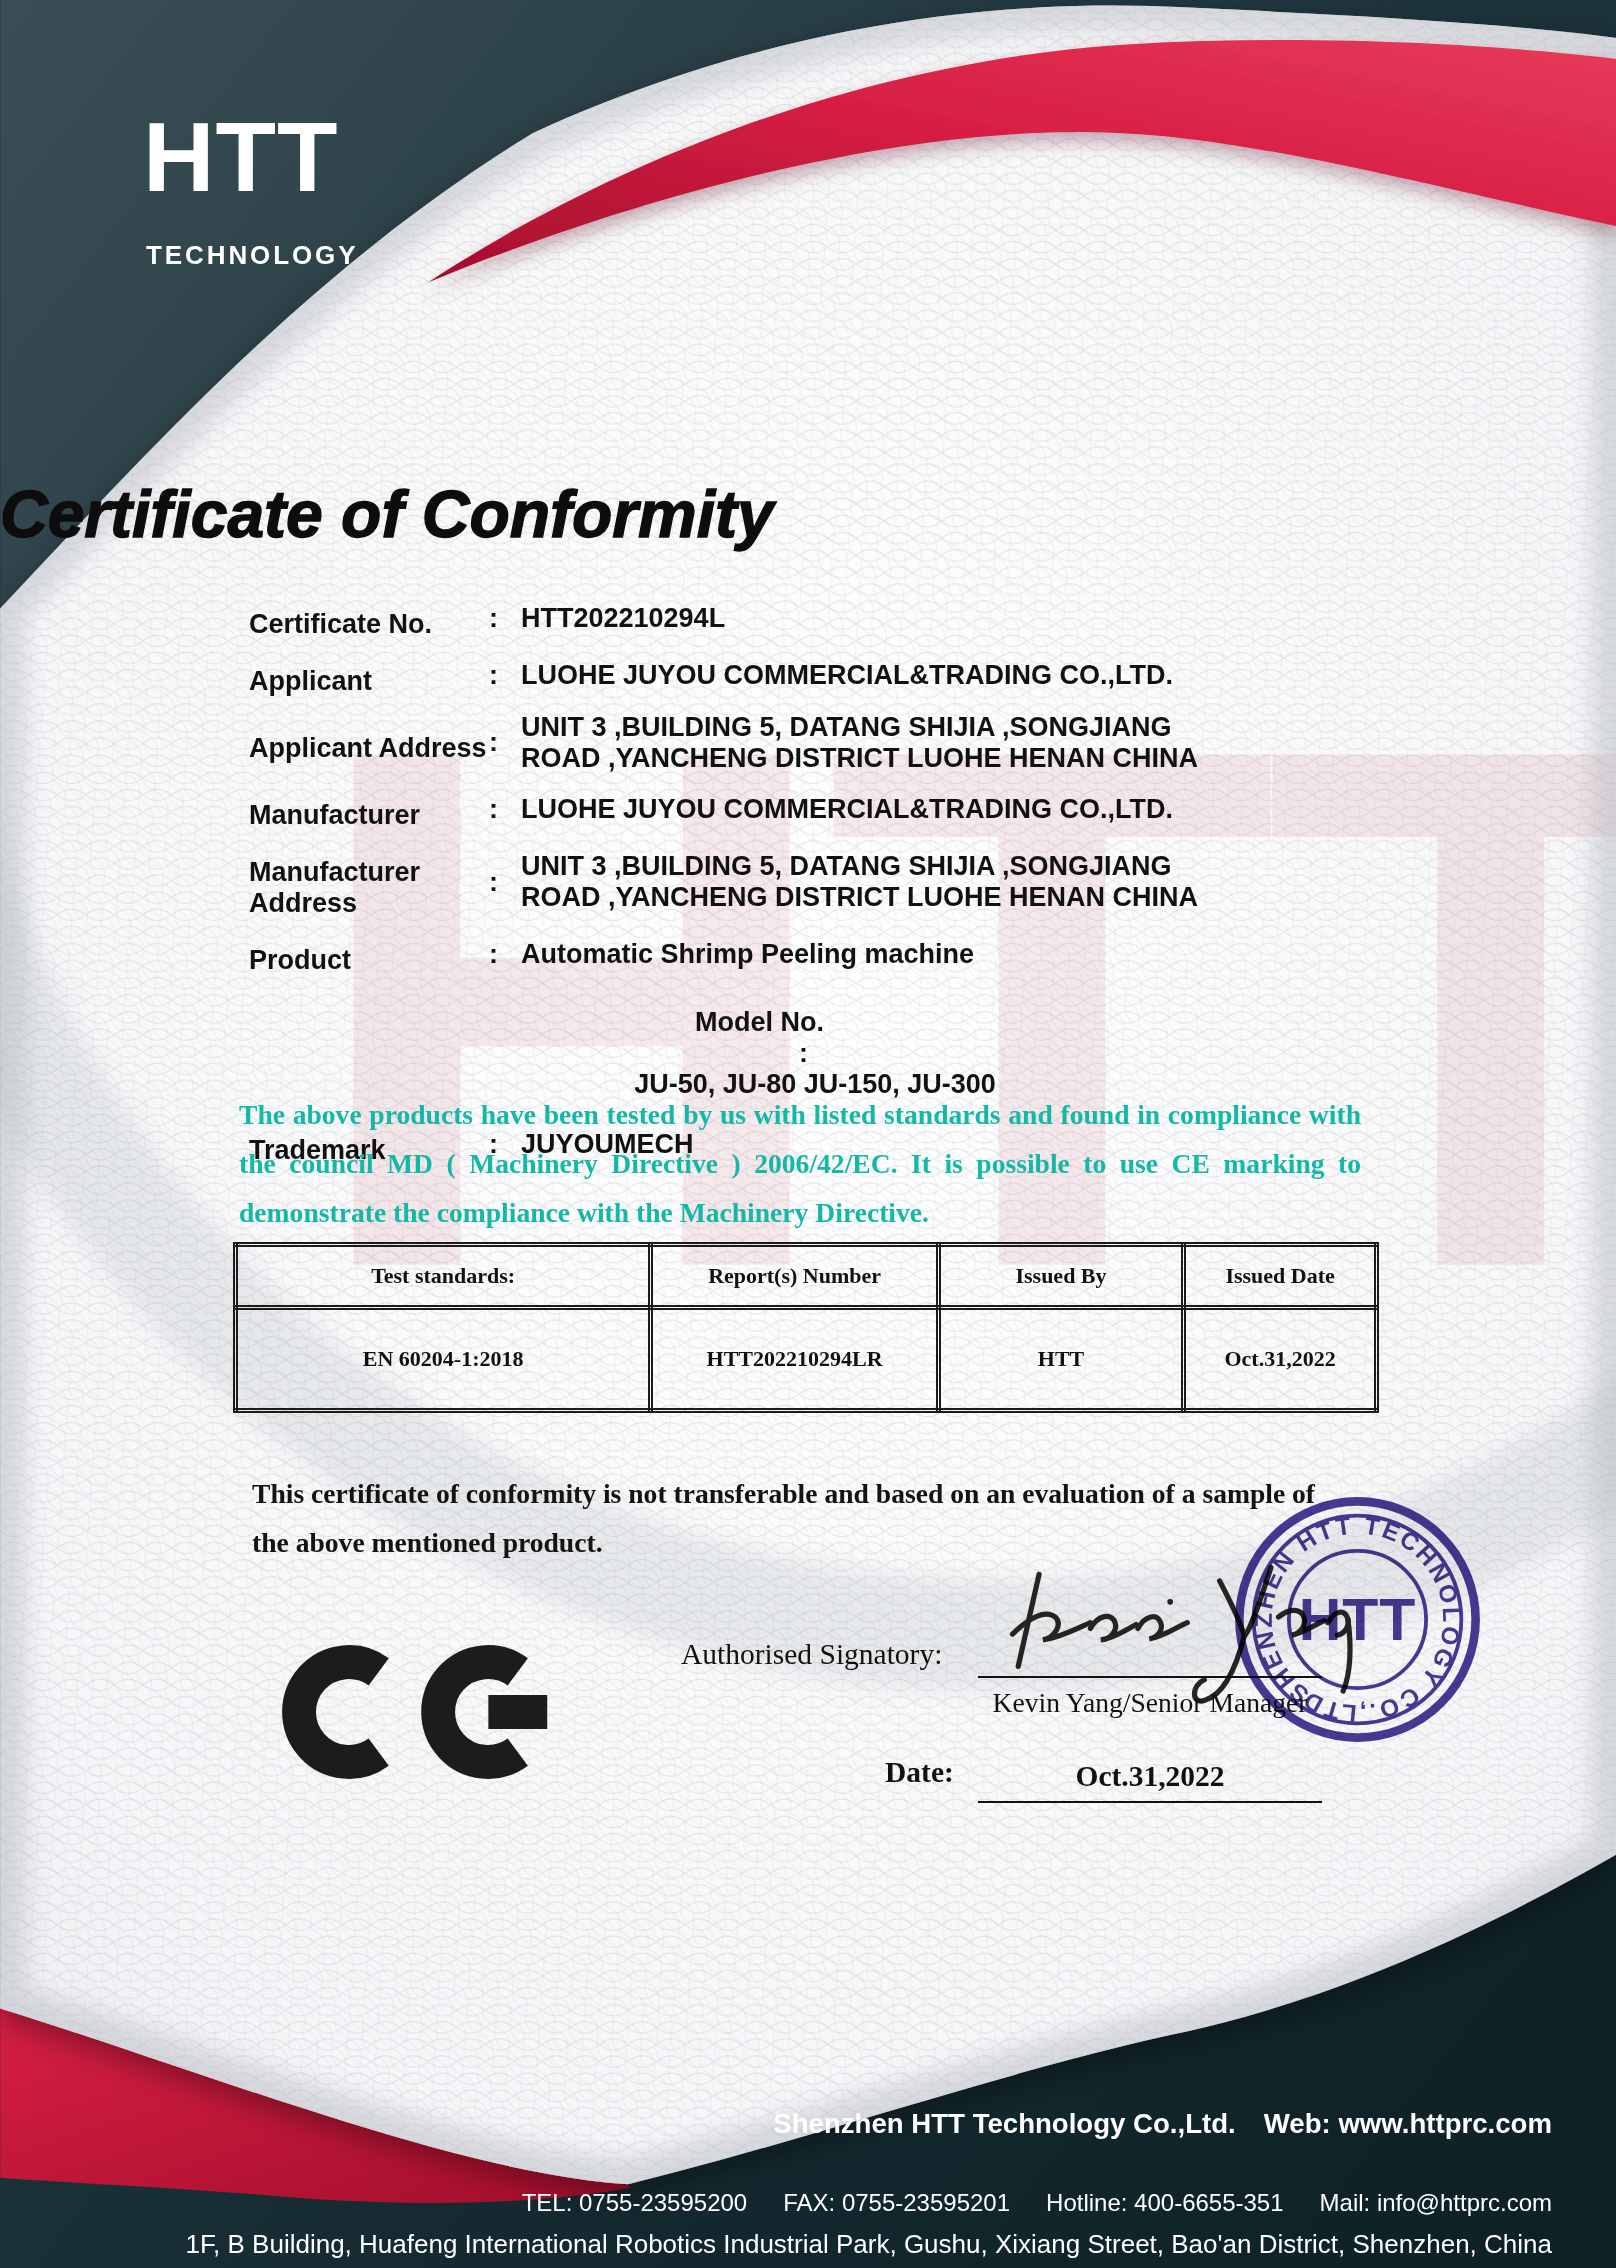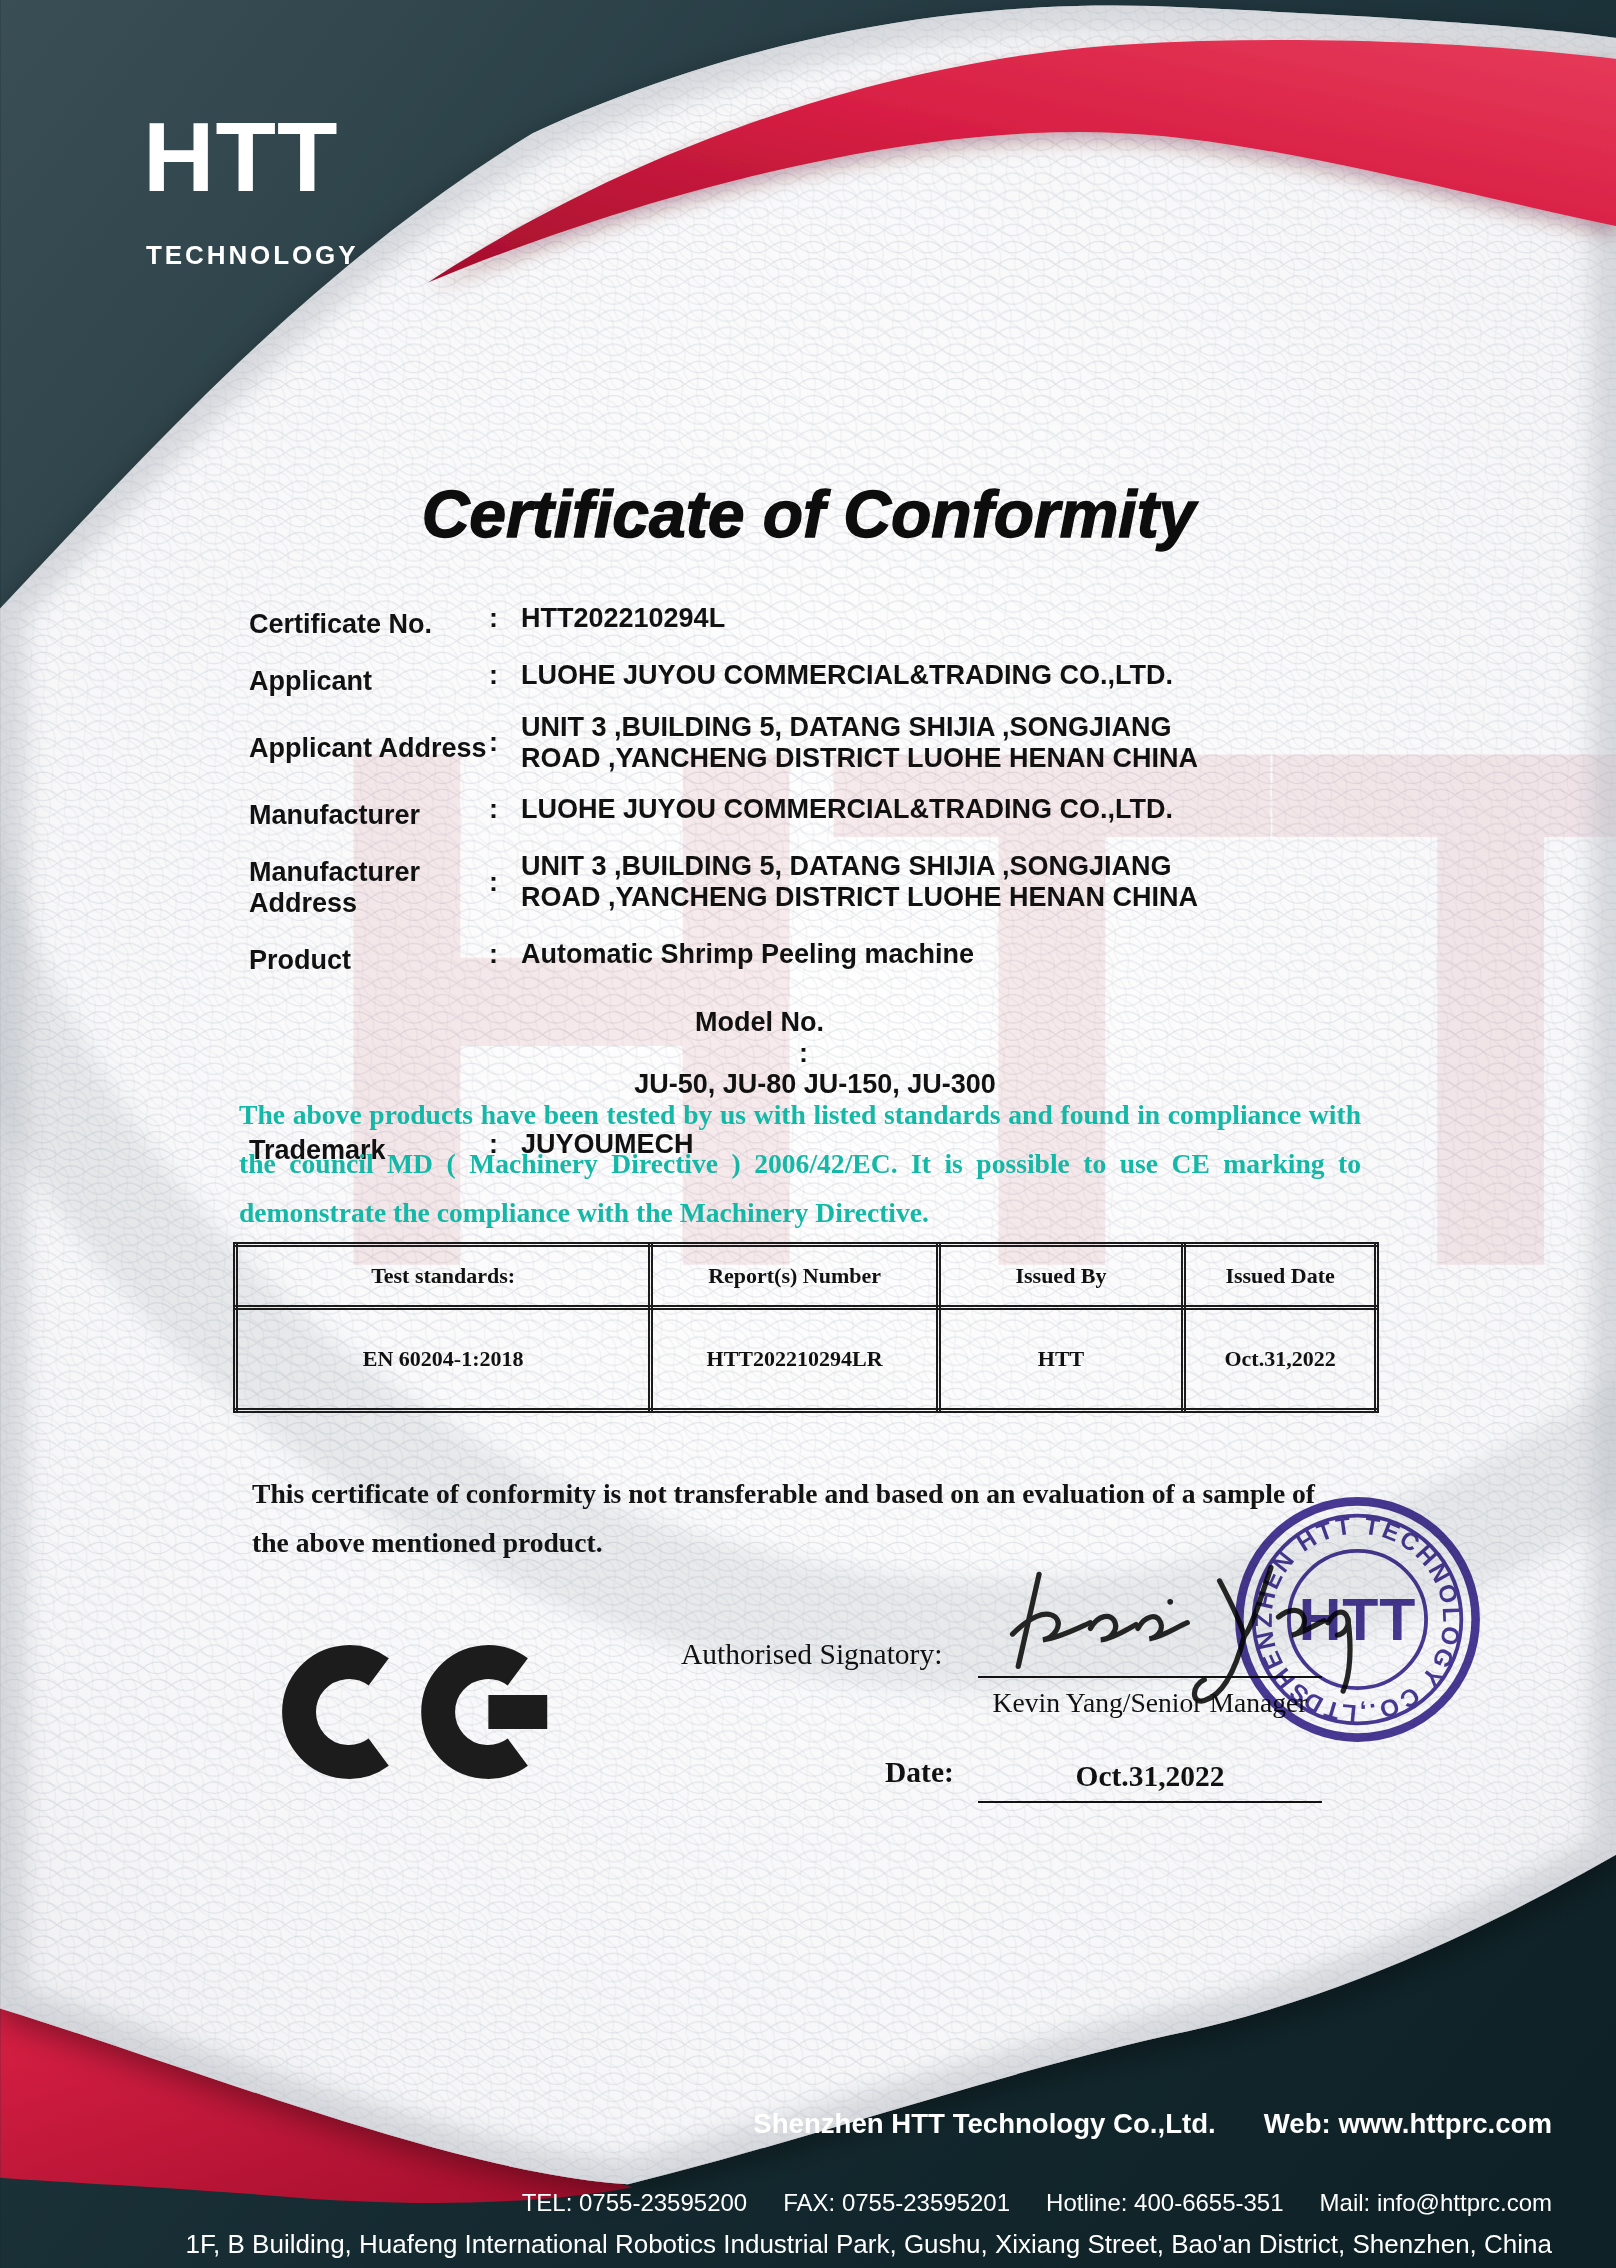--- a/index.html
+++ b/index.html
@@ -8,21 +8,21 @@
   #bg{position:absolute;left:0;top:0;width:1617px;height:2268px;}
   .abs{position:absolute;}
 
   
   .brand{left:143px;top:107px;color:#fff;font-weight:900;font-size:99px;
          line-height:99px;letter-spacing:1px;}
   .brand-sub{left:146px;top:221px;color:#fff;font-weight:700;font-size:26px;
          letter-spacing:2.9px;margin-top:19px;}
 
   
-  .title{left:0;top:476px;width:1617px;text-align:center;color:#0d0d0d;
+  .title{left:0;top:476px;width:1617px;text-align:left;color:#0d0d0d;
          font-style:italic;font-weight:900;font-size:66px;
          -webkit-text-stroke:1.4px #0d0d0d;letter-spacing:0px;}
 
   
   .fields{left:249px;top:597px;width:1132px;}
   .frow{display:flex;align-items:center;margin-bottom:14.3px;min-height:38px;}
   .frow .lbl{width:240px;font-weight:700;font-size:27px;color:#111;line-height:31px;margin-top:12px;}
   .frow .col{width:32px;font-weight:700;font-size:27px;color:#111;text-align:left;}
   .frow .val{flex:1;font-weight:700;font-size:27px;color:#111;line-height:31px;max-width:723px;}
   .mb20{margin-bottom:19px !important;}
@@ -49,21 +49,21 @@
   .sig-line{left:978px;top:1676px;width:344px;border-bottom:2.9px solid #111;}
   .sig-name{left:978px;top:1687px;width:344px;text-align:center;
         font-family:"Liberation Serif",serif;font-size:27.6px;color:#111;}
   .date-lbl{left:885px;top:1756px;font-family:"Liberation Serif",serif;
         font-weight:700;font-size:29.5px;color:#111;}
   .date-val{left:978px;top:1760px;width:344px;text-align:center;
         font-family:"Liberation Serif",serif;font-weight:700;font-size:29.5px;color:#111;}
   .date-line{left:978px;top:1801px;width:344px;border-bottom:2.9px solid #111;}
 
   
-  .f1{right:65px;top:2108px;color:#fff;font-weight:700;font-size:27.6px;display:flex;gap:48px;justify-content:flex-end;}
+  .f1{right:65px;top:2108px;color:#fff;font-weight:700;font-size:27.6px;display:flex;gap:28px;justify-content:flex-end;}
   .f2{right:65px;top:2189px;color:#fff;font-size:24px;display:flex;gap:36px;}
   .f3{right:65px;top:2229px;color:#fff;font-size:26px;}
 
   svg text{font-family:"Liberation Sans",sans-serif;}
 </style>
 </head>
 <body>
 
 <div id="page">
 

